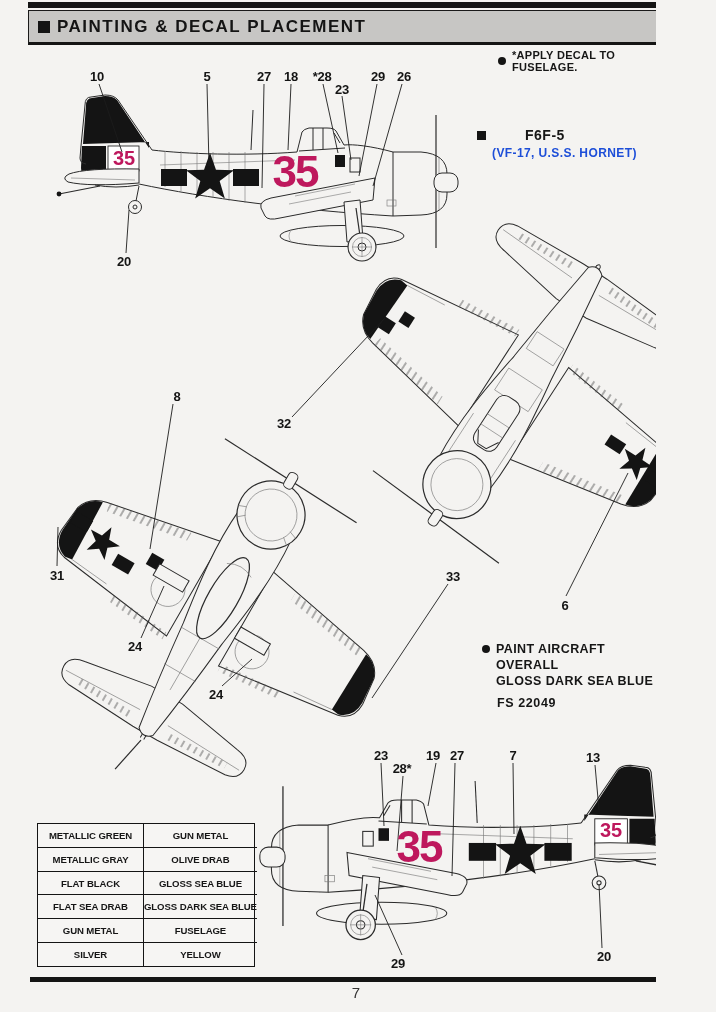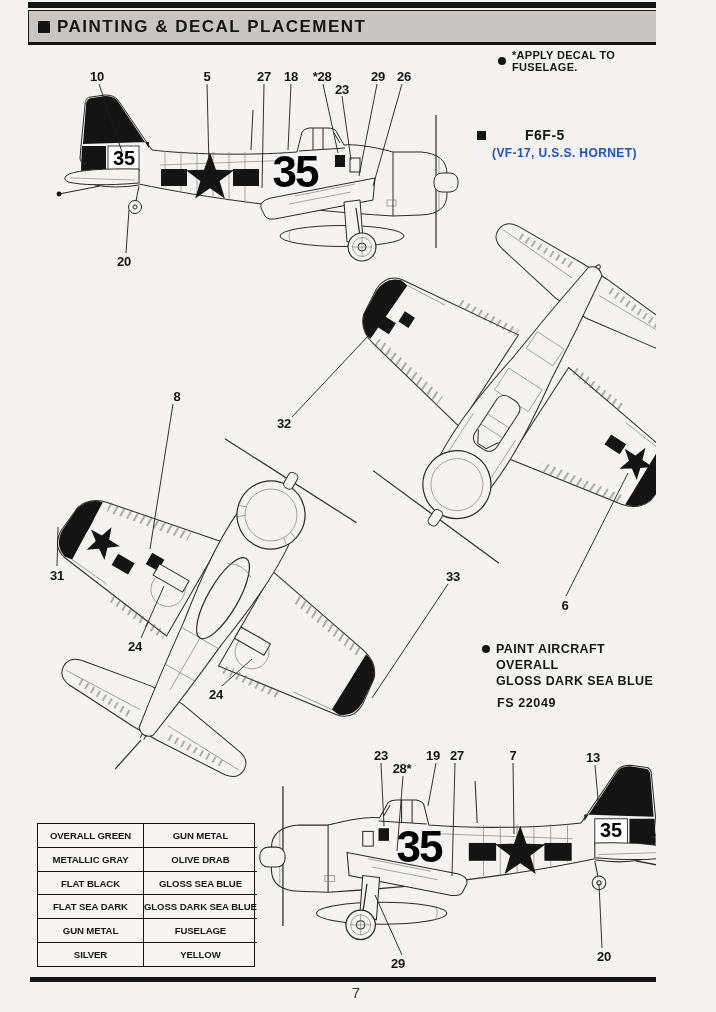--- a/index.html
+++ b/index.html
@@ -31,21 +31,21 @@
   .ink2{stroke:#2b2b2b;stroke-width:1.2;fill:none;}
   .lt{stroke:#777;stroke-width:0.6;fill:none;}
   .ldr{stroke:#1c1c1c;stroke-width:0.9;fill:none;}
   .blk{fill:#141414;stroke:none;}
   .pap{fill:#f4f3f1;}
   .wht{fill:#ffffff;}
   
   .ovl{position:absolute;z-index:2;}
   .callout{position:absolute;z-index:3;transform:translate(-50%,-50%);
            font-size:13px;font-weight:bold;letter-spacing:-0.3px;color:#141414;white-space:nowrap;}
-  .mark35{position:absolute;z-index:2;font-weight:bold;color:#000000;text-align:center;
+  .mark35{position:absolute;z-index:2;font-weight:bold;color:#be185d;text-align:center;
           font-family:"Liberation Sans",sans-serif;}
   .tail35{font-size:20px;line-height:25px;width:32px;height:25px;}
   .fus35{font-size:44px;line-height:48px;width:50px;height:48px;letter-spacing:-2px;}
   
   .ptable{position:absolute;left:37px;top:823px;width:216px;height:142px;z-index:2;
           border:1.6px solid #141414;display:grid;grid-template-columns:106px 1fr;background:#f6f5f3;}
   .pt-cell{border-right:1.2px solid #141414;border-bottom:1.2px solid #141414;
            display:flex;align-items:center;justify-content:center;
            font-size:9.6px;font-weight:bold;letter-spacing:-0.1px;white-space:nowrap;}
   .pt-cell.last-col{border-right:none;}
@@ -310,27 +310,27 @@
       <div class="dot"></div>
       <div class="pn-text">
         <div>PAINT  AIRCRAFT  OVERALL</div>
         <div>GLOSS  DARK  SEA  BLUE</div>
       </div>
     </div>
     <div class="pn-fs">FS 22049</div>
   </div>
 
   <div class="ptable">
-    <div class="pt-cell">OVERALL GREEN</div>
+    <div class="pt-cell">METALLIC GREEN</div>
     <div class="pt-cell last-col">GUN METAL</div>
     <div class="pt-cell">METALLIC GRAY</div>
     <div class="pt-cell last-col">OLIVE DRAB</div>
     <div class="pt-cell">FLAT BLACK</div>
     <div class="pt-cell last-col">GLOSS SEA BLUE</div>
-    <div class="pt-cell">FLAT SEA DARK</div>
+    <div class="pt-cell">FLAT SEA DRAB</div>
     <div class="pt-cell last-col">GLOSS DARK SEA BLUE</div>
     <div class="pt-cell">GUN METAL</div>
     <div class="pt-cell last-col">FUSELAGE</div>
     <div class="pt-cell last-row">SILVER</div>
     <div class="pt-cell last-col last-row">YELLOW</div>
   </div>
 
   <div class="bot-rule"></div>
   <div class="page-num">7</div>
 

